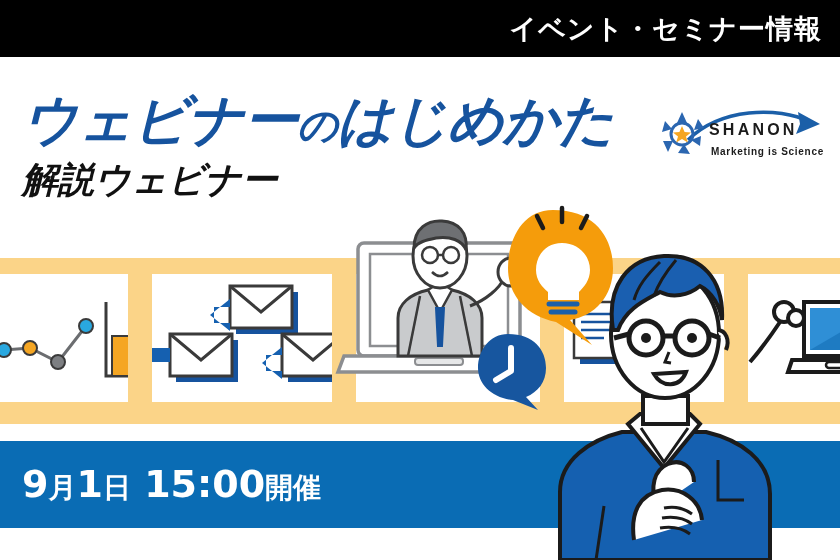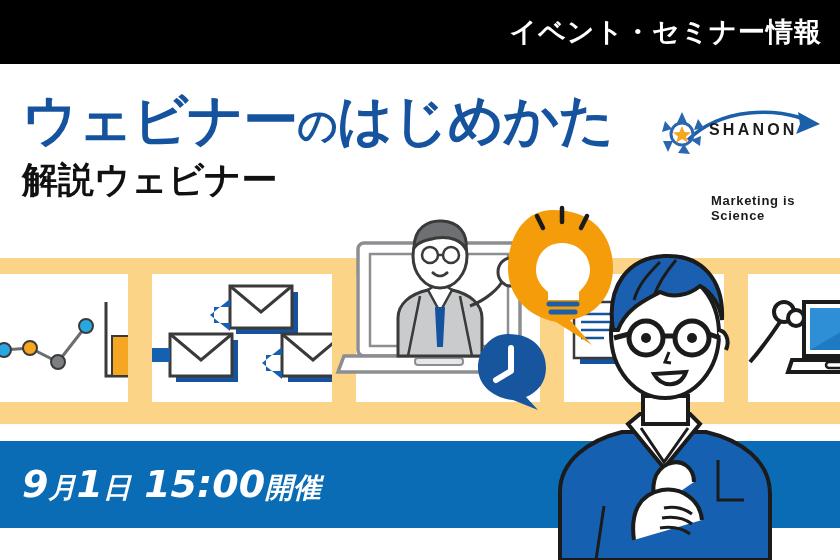--- a/index.html
+++ b/index.html
@@ -15,21 +15,21 @@
     width: 840px;
     height: 560px;
     overflow: hidden;
     background: #ffffff;
   }
 
   
   .topbar {
     position: absolute;
     left: 0; top: 0;
-    width: 840px; height: 64px;
+    width: 840px; height: 57px;
     background: #000000;
   }
   .topbar-label {
     position: absolute;
     right: 18px;
     top: 50%;
     transform: translateY(-50%);
     color: #ffffff;
     font-size: 27px;
     font-weight: 700;
@@ -37,20 +37,21 @@
     white-space: nowrap;
     font-family: "DejaVu Sans", "Liberation Sans", sans-serif;
   }
 
   
   .headline {
     position: absolute;
     left: 22px;
     top: 92px;
     width: 640px;
+    font-style: italic;
   }
   .headline-main {
     color: #16539E;
     font-size: 55px;
     font-weight: 700;
     line-height: 1.02;
     letter-spacing: -1px;
     white-space: nowrap;
     font-family: "DejaVu Sans", "Liberation Sans", sans-serif;
   }
@@ -84,25 +85,24 @@
     font-size: 16px;
     font-weight: 700;
     letter-spacing: 3.2px;
     font-family: "Liberation Sans", sans-serif;
   }
   .logo-tag {
     position: absolute;
     left: 51px;
     top: 36px;
     color: #1b1b1b;
-    font-size: 13px;
+    font-size: 10px;
     font-weight: 700;
     letter-spacing: 0.7px;
     font-family: "Liberation Sans", sans-serif;
-    margin-top: 47px;
   }
 
   
   .yellowband {
     position: absolute;
     left: 0; top: 258px;
     width: 840px; height: 166px;
     background: #FBD488;
   }
   .card {
@@ -128,21 +128,20 @@
   .date-line {
     position: absolute;
     left: 22px;
     top: 462px;
     color: #ffffff;
     font-size: 38px;
     font-weight: 700;
     white-space: nowrap;
     letter-spacing: 0px;
     font-family: "DejaVu Sans", "Liberation Sans", sans-serif;
-    font-style: italic;
   }
   .date-line .kanji {
     font-size: 28px;
   }
   .bottomwhite {
     position: absolute;
     left: 0; top: 528px;
     width: 840px; height: 32px;
     background: #ffffff;
   }

